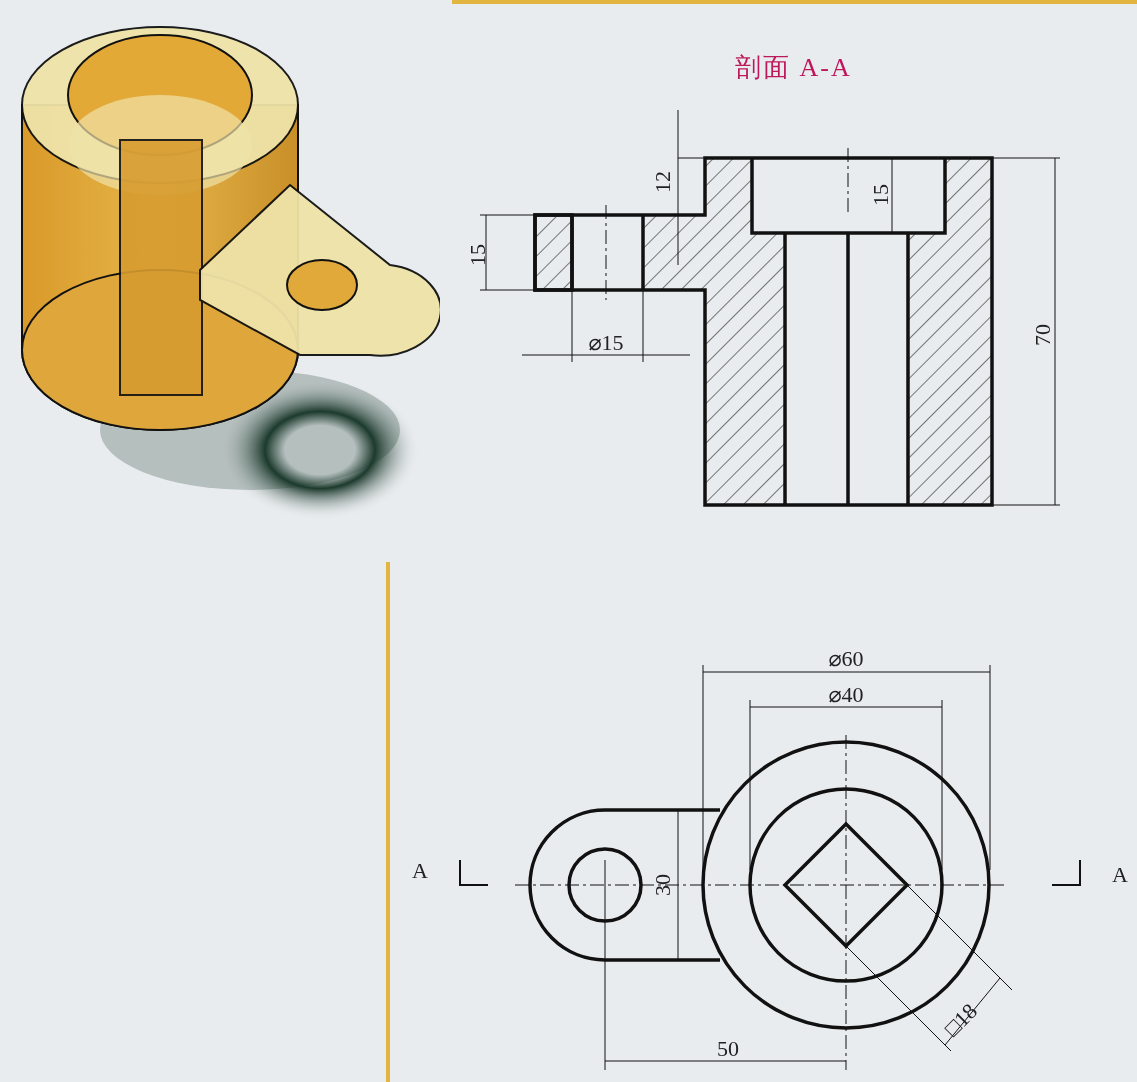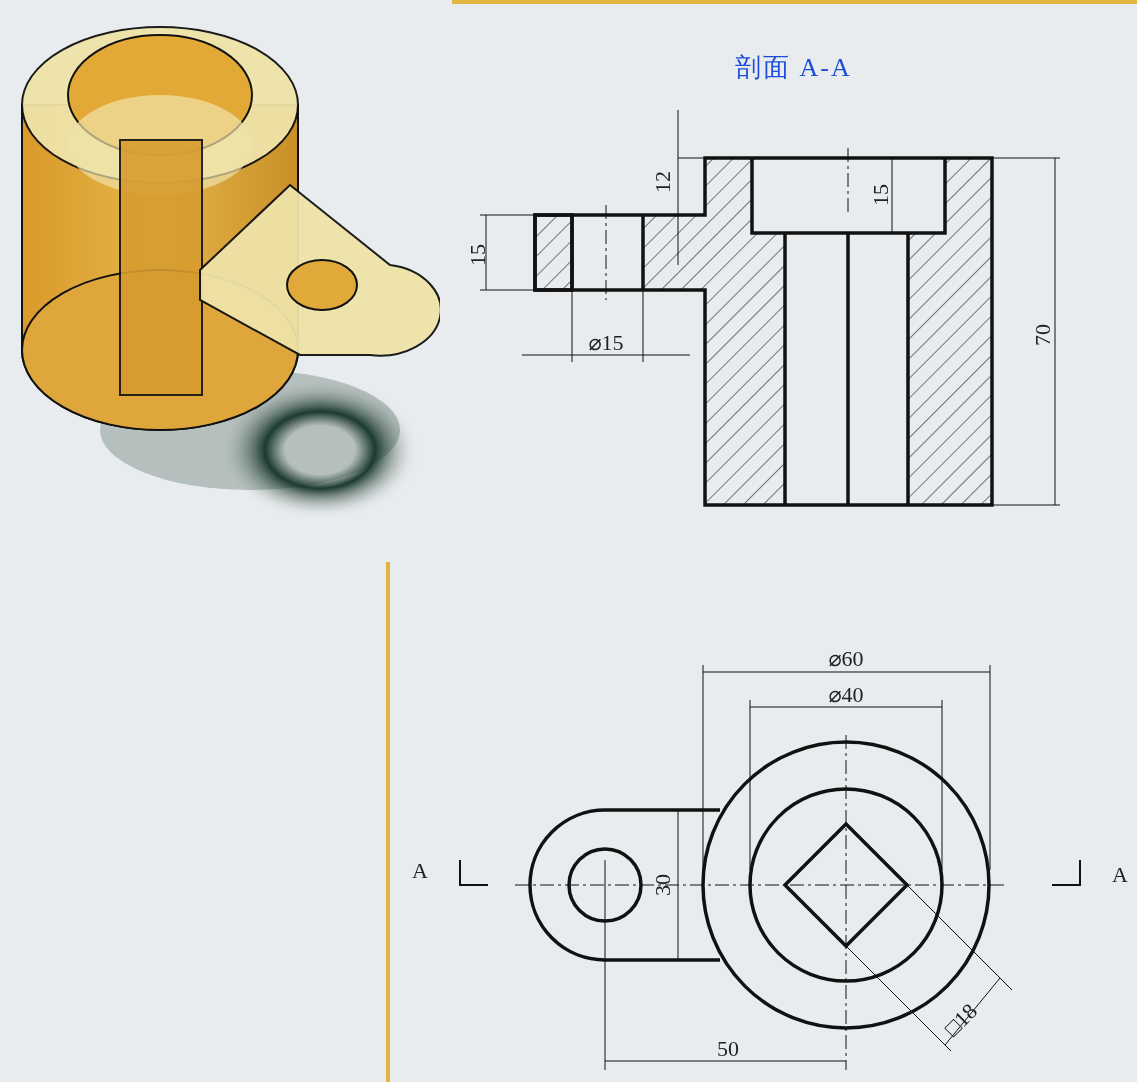--- a/index.html
+++ b/index.html
@@ -1,21 +1,21 @@
 <!DOCTYPE html>
 <html><head>
   <meta charset="utf-8">
   <style>
     html, body { margin:0; padding:0; }
     body { width:1137px; height:1082px; background:#e9ecee; position:relative; overflow:hidden;
       font-family:"Liberation Serif","DejaVu Serif",serif; }
     .top-rule { position:absolute; left:452px; top:0; width:685px; height:4px; background:#e2b440; }
     .side-rule { position:absolute; left:386px; top:562px; width:4px; height:520px; background:#e2b440; }
     svg { position:absolute; left:0; top:0; }
-    .title { position:absolute; left:735px; top:50px; font-size:26px; color:#1d4ed8; letter-spacing:2px; }
+    .title { position:absolute; left:735px; top:50px; font-size:26px; color:#be185d; letter-spacing:2px; }
     .dim { font-family:"Liberation Serif","DejaVu Serif",serif; font-size:22px; fill:#222; }
   </style>
 </head>
 <body>
 
 <div class="top-rule"></div>
 <div class="side-rule"></div>
 
 <svg width="440" height="560" viewBox="0 0 440 560">
   <defs>

